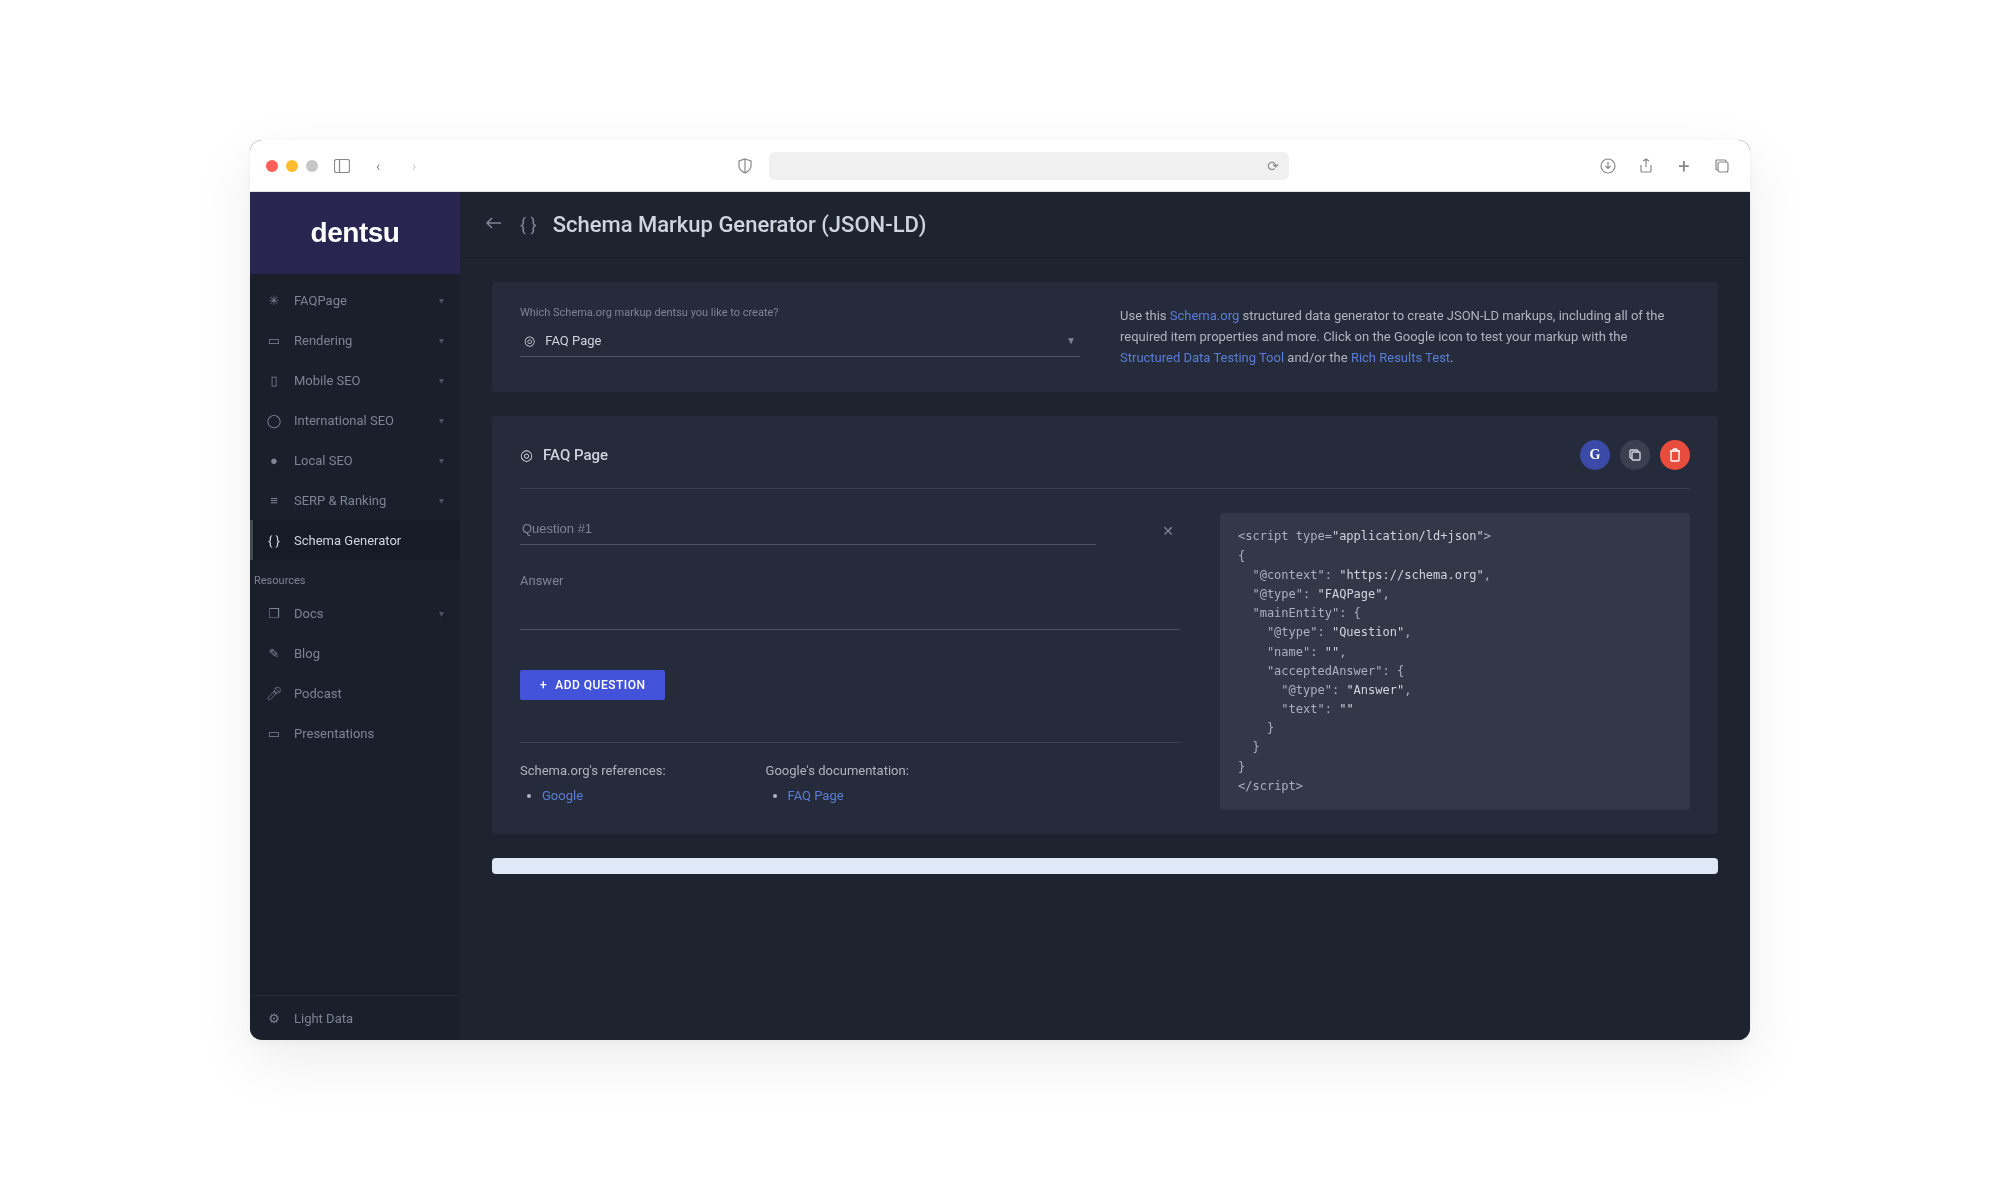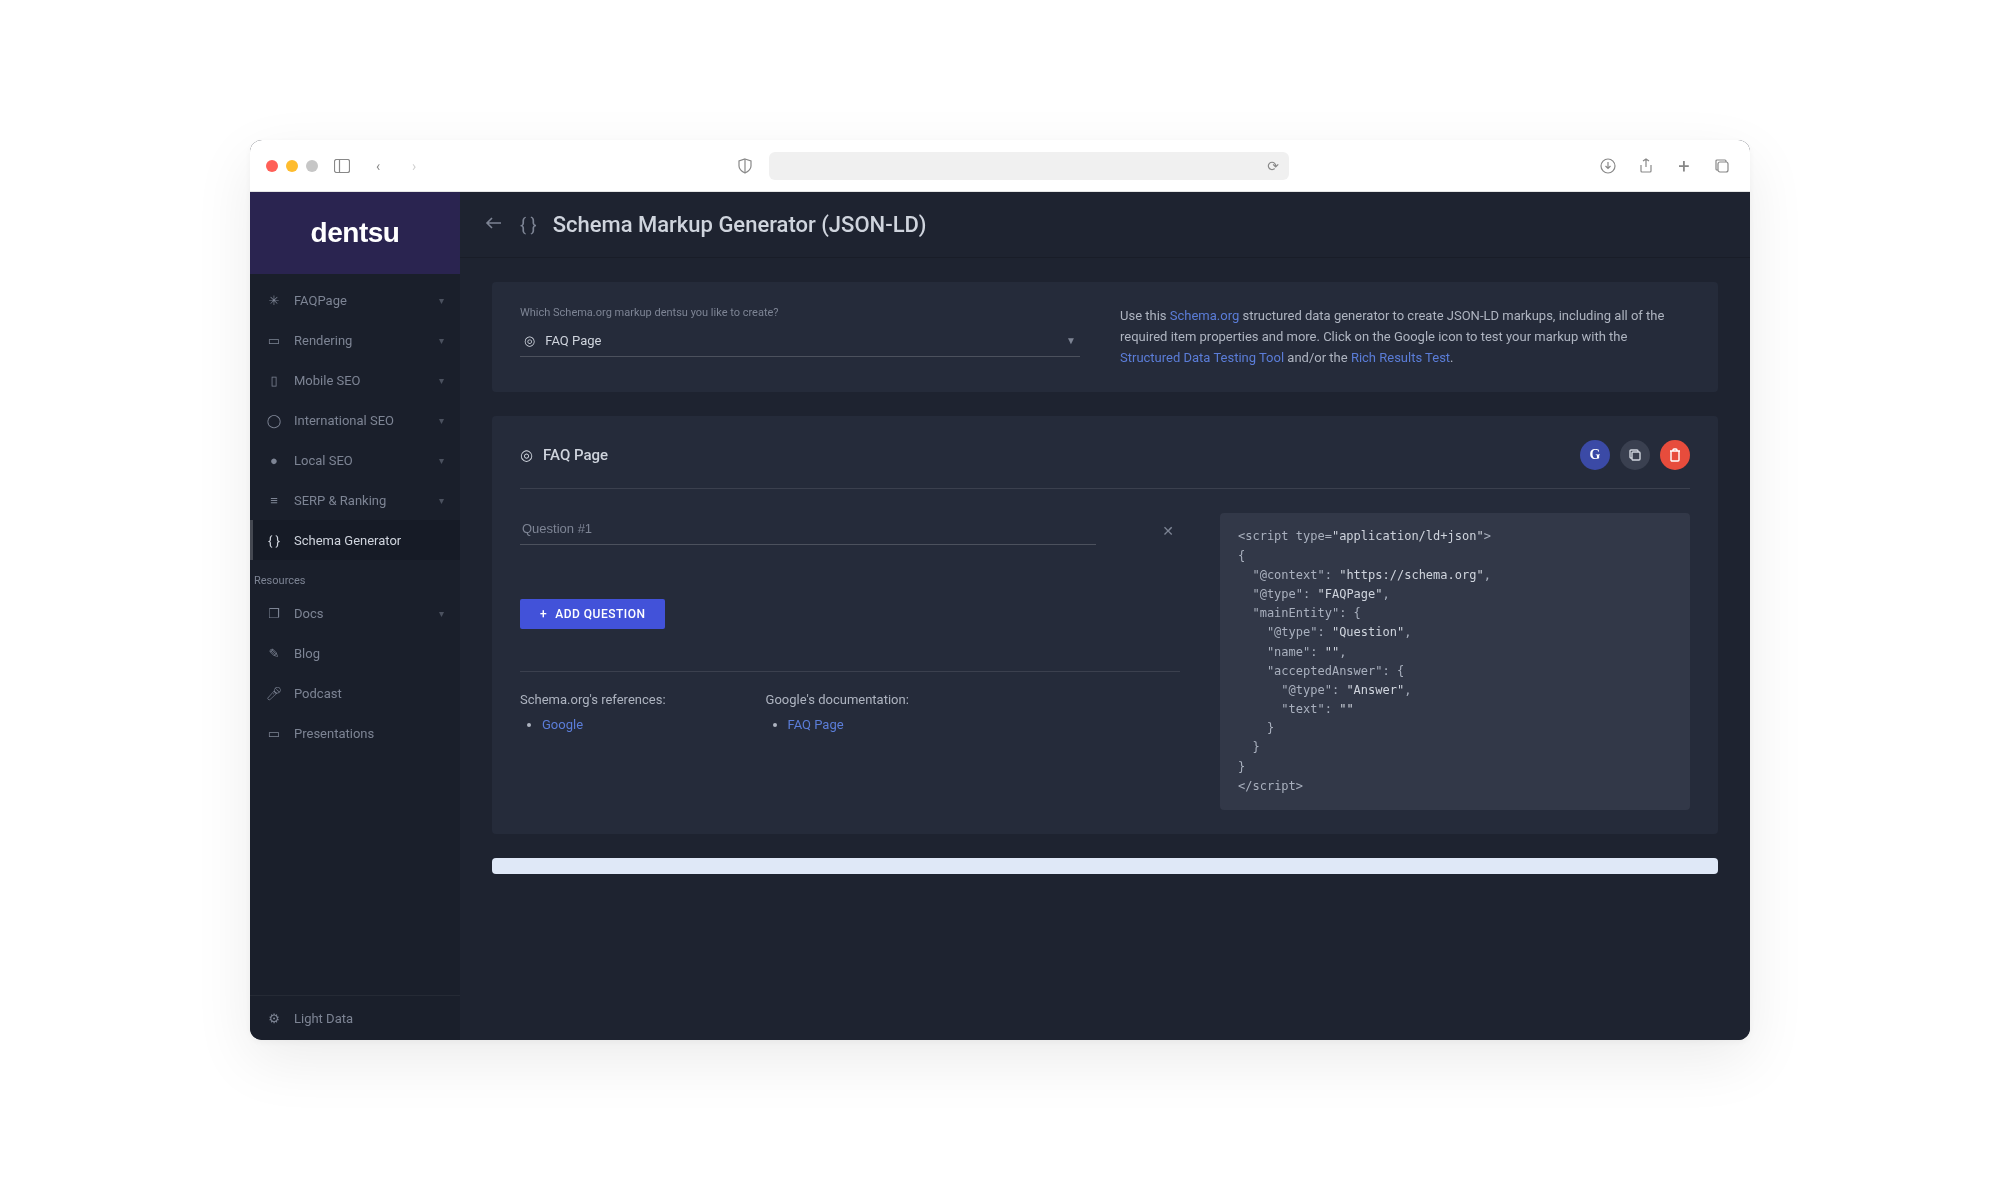--- a/index.html
+++ b/index.html
@@ -370,20 +370,24 @@
           </div>
 
           <div class="cols">
             <div class="col-left">
               <div class="q-row">
                 <div class="input">
                   <input class="text-input" placeholder="Question #1" style="">
                 </div>
                 <span class="close-x">✕</span>
               </div>
+              <div class="ans">
+                <div class="ans-label">Answer</div>
+                <div class="ans-area"></div>
+              </div>
               <div class="add-btn">
                 <span>+</span>
                 <span>ADD QUESTION</span>
               </div>
               <div class="divider"></div>
               <div class="refs">
                 <div class="ref-col">
                   <h4>Schema.org's references:</h4>
                   <ul>
                       <li><a href="#">Google</a></li>

